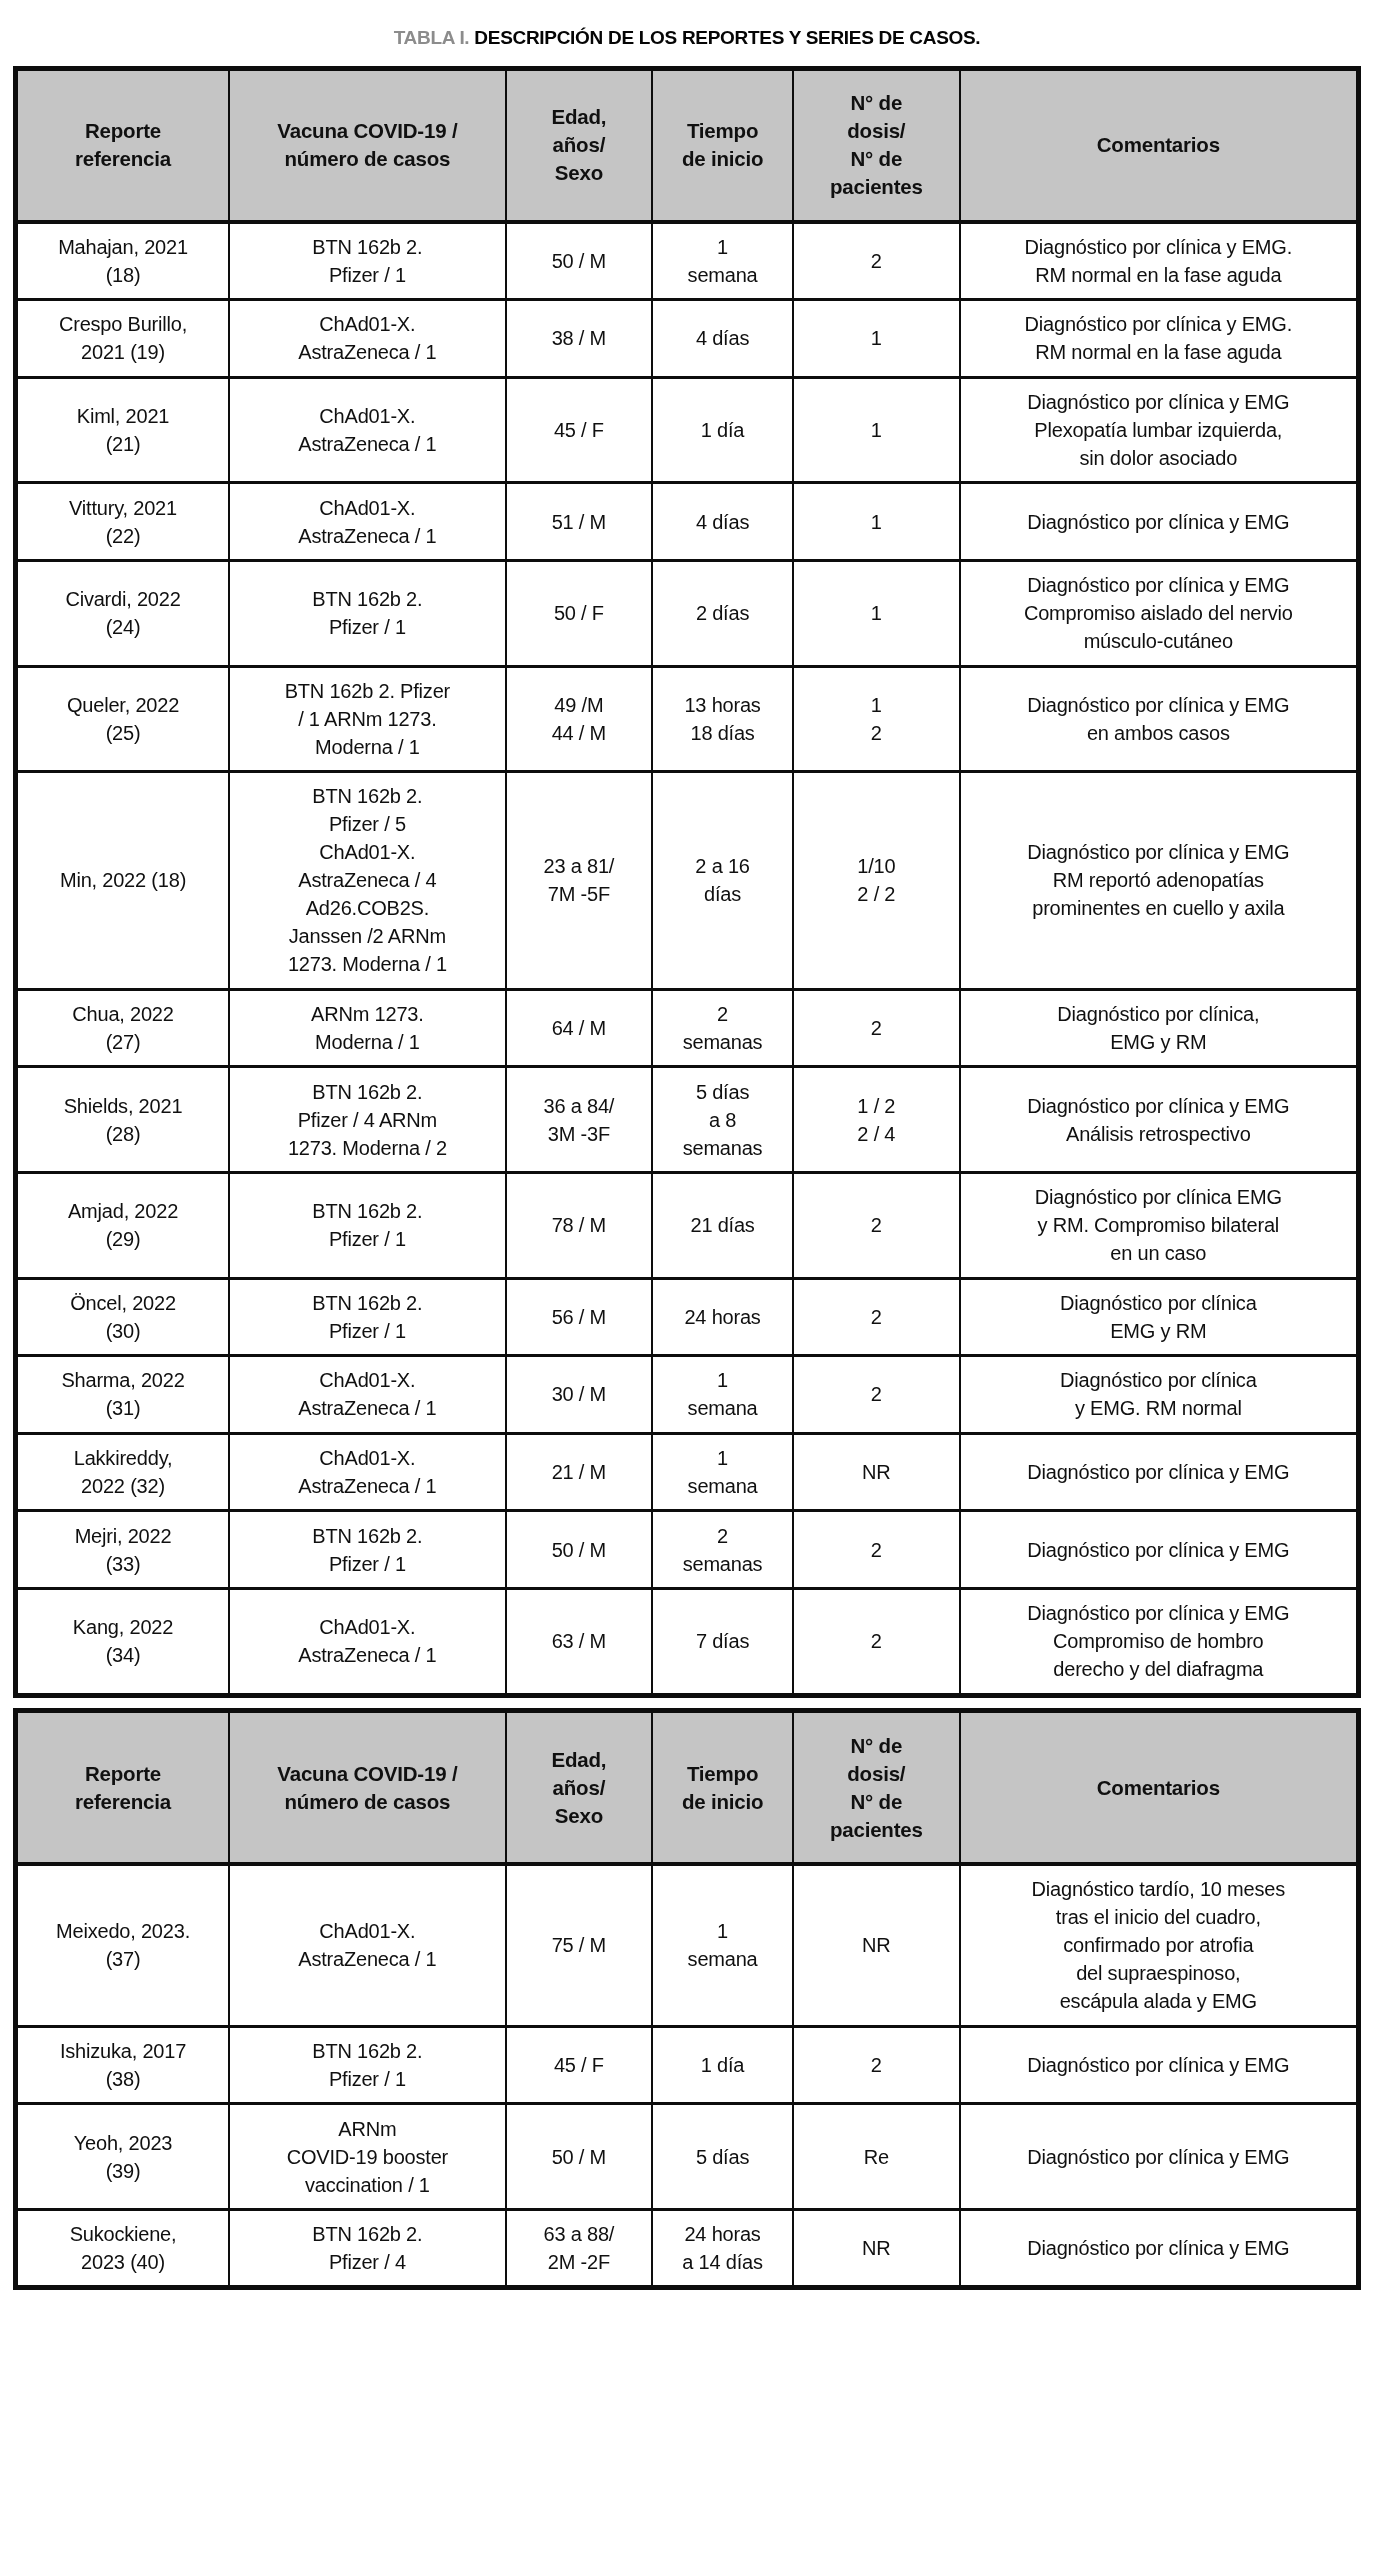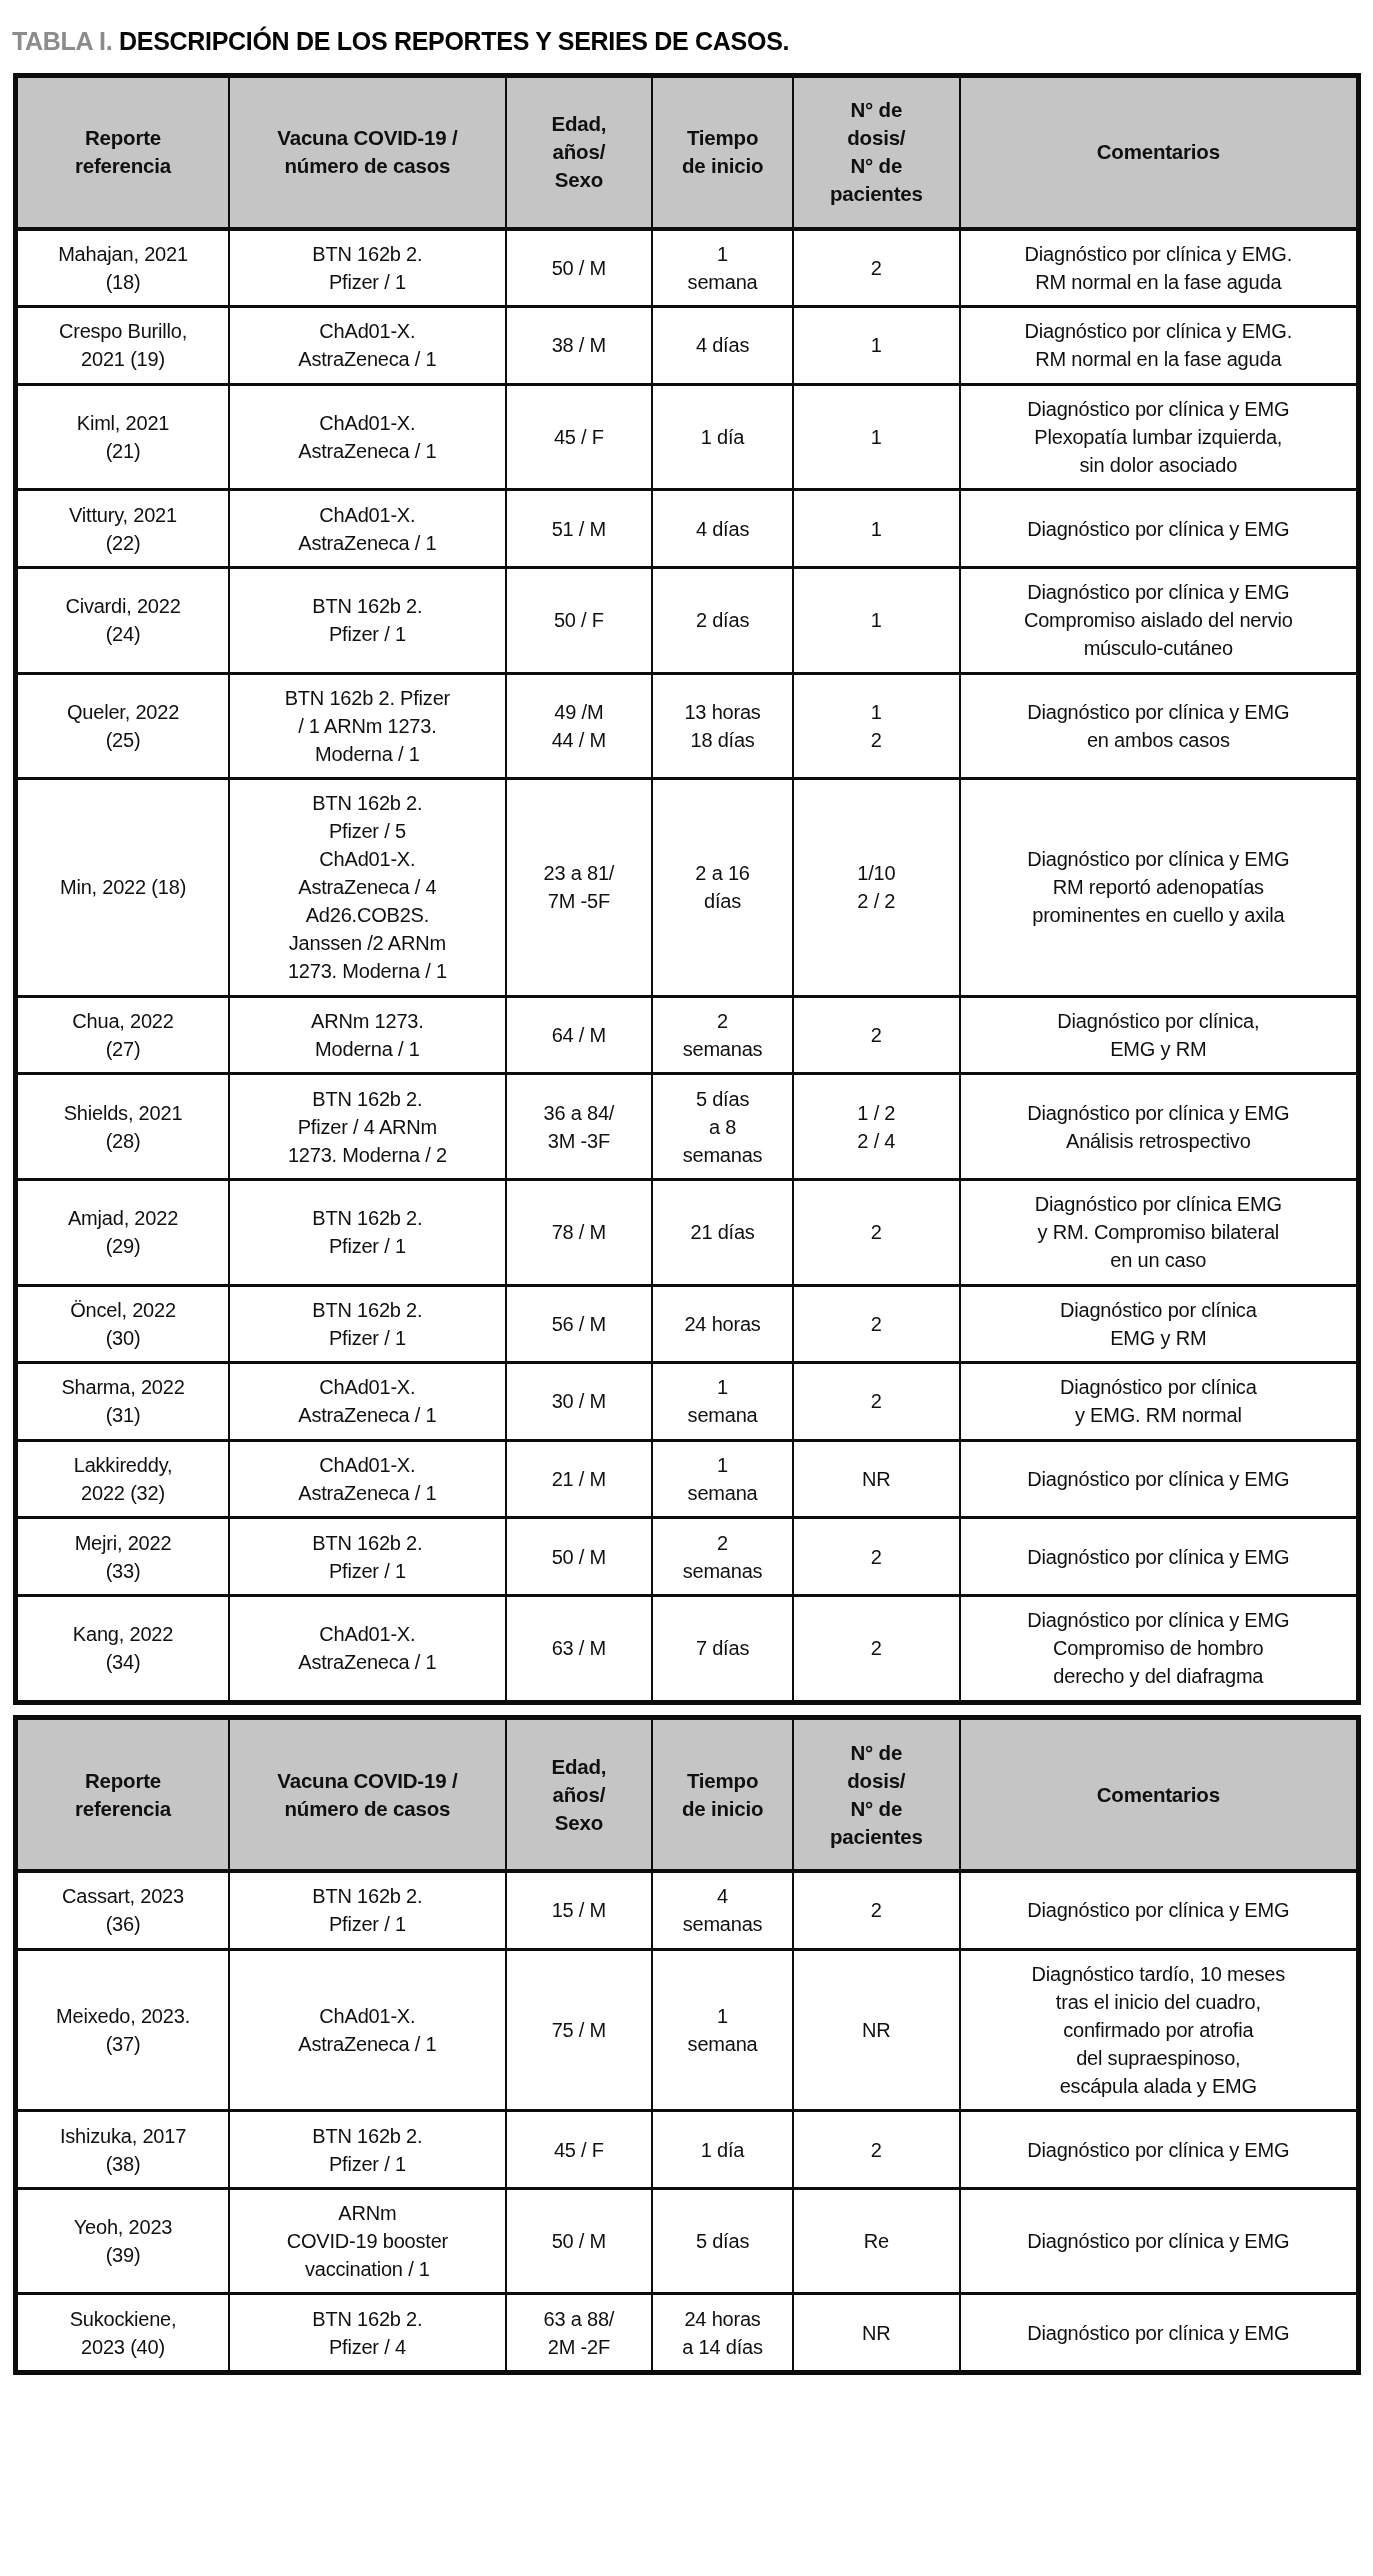--- a/index.html
+++ b/index.html
@@ -11,21 +11,22 @@
   html,body{margin:0;padding:0;background:#ffffff;}
   body{
     width:1374px;
     min-height:2576px;
     font-family:"Liberation Sans", sans-serif;
     color:var(--text);
     -webkit-font-smoothing:antialiased;
   }
   .page{padding:16px 12px 6.6px 12px;}
   .table-title{
-    font-size:25px;
+    text-align:center;
+    font-size:19px;
     font-weight:bold;
     letter-spacing:-0.3px;
     margin:10.6px 0 17px 0;
     white-space:nowrap;
   }
   .table-title .title-label{color:var(--title-gray);}
   .table-title .title-text{color:#050505;}
   table.report-table{
     width:1348px;
     margin:0 auto;
@@ -317,31 +318,20 @@
 de inicio</th>
           <th>N° de
 dosis/
 N° de
 pacientes</th>
           <th>Comentarios</th>
         </tr>
       </thead>
     <tbody>
         <tr>
-          <td>Cassart, 2023
-(36)</td>
-          <td>BTN 162b 2.
-Pfizer / 1</td>
-          <td>15 / M</td>
-          <td>4
-semanas</td>
-          <td>2</td>
-          <td>Diagnóstico por clínica y EMG</td>
-        </tr>
-        <tr>
           <td>Meixedo, 2023.
 (37)</td>
           <td>ChAd01-X.
 AstraZeneca / 1</td>
           <td>75 / M</td>
           <td>1
 semana</td>
           <td>NR</td>
           <td>Diagnóstico tardío, 10 meses
 tras el inicio del cuadro,

